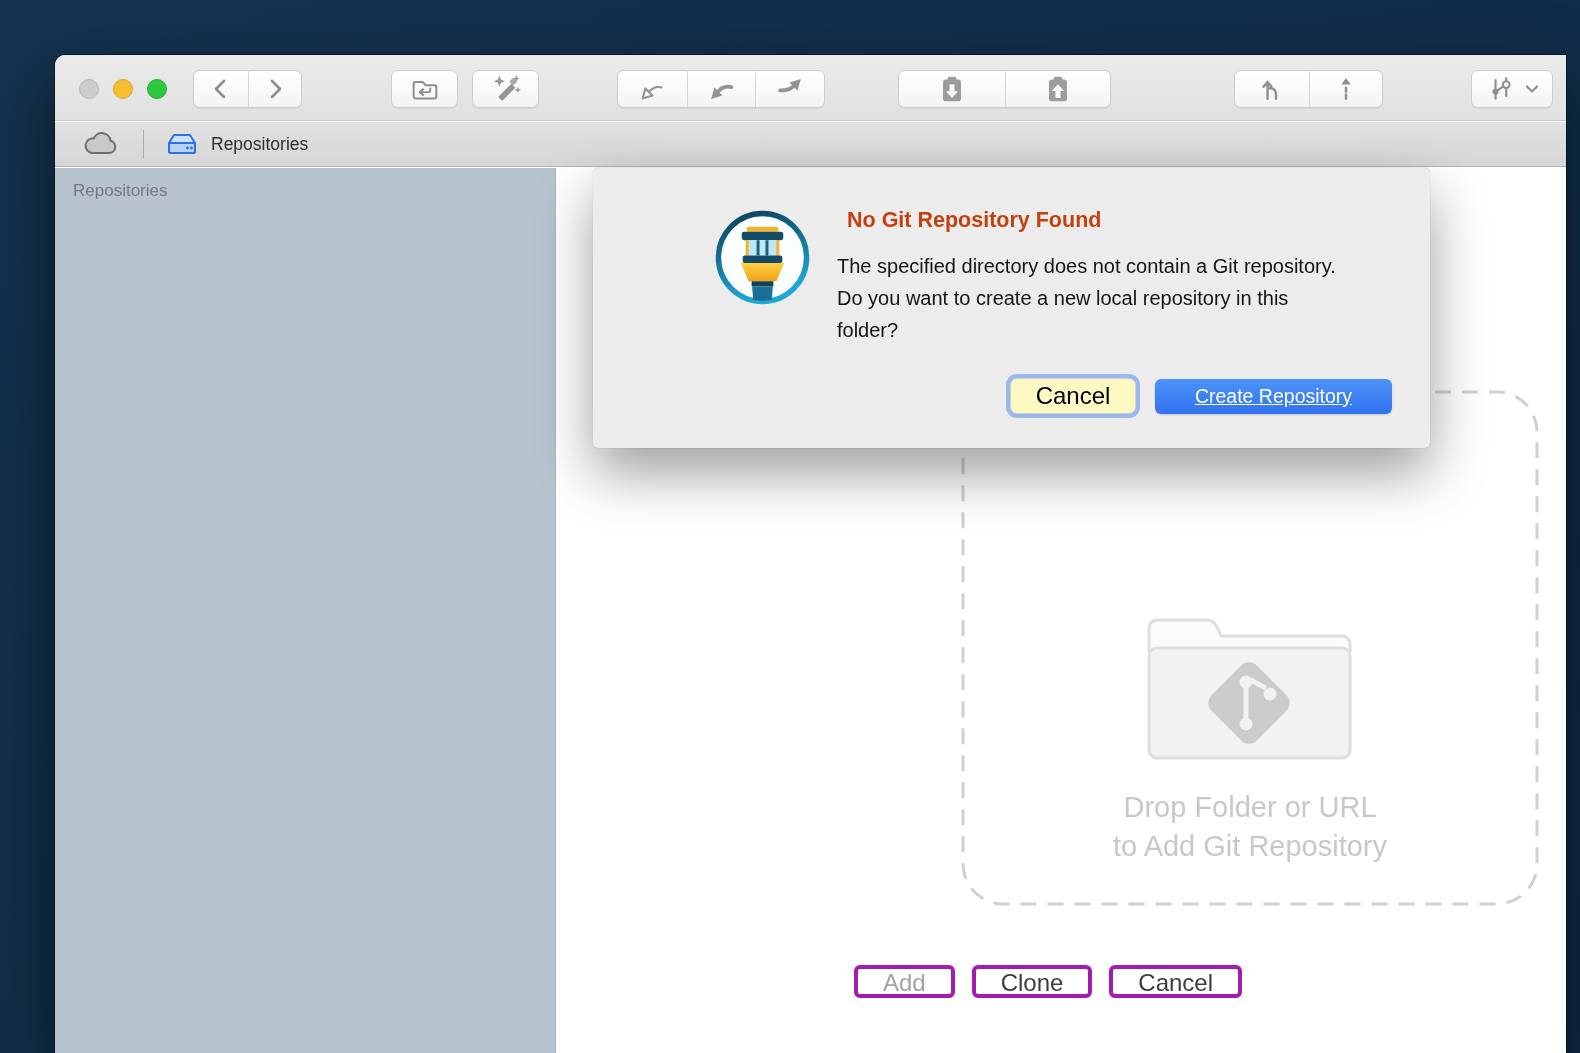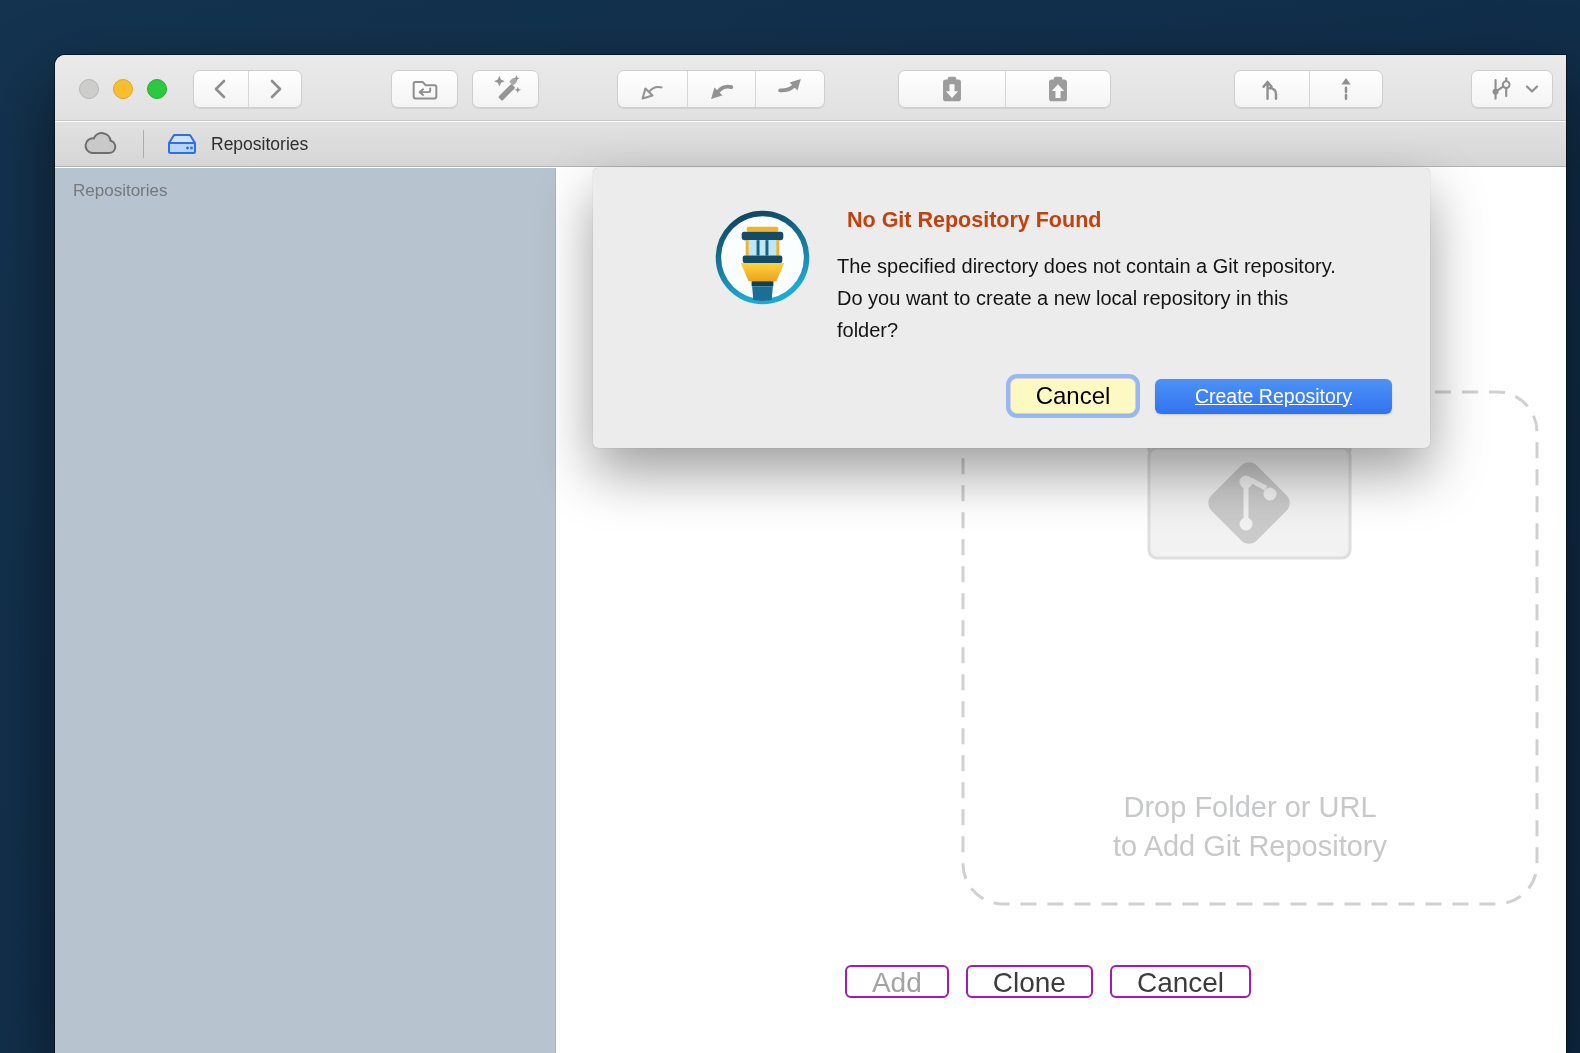--- a/index.html
+++ b/index.html
@@ -56,30 +56,30 @@
   }
   .sidebar-header{ font-size:17px; color:#75797e; padding:13px 0 0 18px; }
   .main{ position:absolute; left:502px; top:0; right:0; bottom:0; background:#fff; }
   
   .dropzone{
     position:absolute; left:404px; top:222px; width:578px; height:516px;
   }
   .dropzone svg.border-svg{ position:absolute; inset:0; }
   .dz-inner{
     position:absolute; inset:0; display:flex; flex-direction:column;
-    align-items:center; justify-content:space-between; padding-bottom:40px;
+    align-items:center; justify-content:flex-end; padding-bottom:40px;
   }
   .dz-text{ font-size:29px; line-height:39px; color:#c7c8c9; text-align:center; margin-top:18px; }
   
   .actions{ position:absolute; left:0; right:27px; bottom:55px; display:flex; justify-content:center; gap:17px; }
   .action-btn{
     height:33px; padding:0 25px; background:#fff;
-    border:2px solid #a21caf; border-radius:6px;
+    border:4px solid #a21caf; border-radius:6px;
     font-family:"Liberation Sans",sans-serif;
-    font-size:28px; color:#3c3c3c; box-shadow:0 1px 1px rgba(0,0,0,.04);
+    font-size:24px; color:#3c3c3c; box-shadow:0 1px 1px rgba(0,0,0,.04);
   }
   .action-btn.dimmed{ color:#a3a3a3; }
   
   .dialog{
     position:absolute; left:593px; top:168px; width:837px; height:280px;
     background:#ececec; border-radius:5px;
     box-shadow:0 25px 55px rgba(0,0,0,.38), 0 0 1px rgba(0,0,0,.3);
     z-index:10;
   }
   .dialog-icon{ position:absolute; left:120px; top:40px; width:99px; height:99px; }

